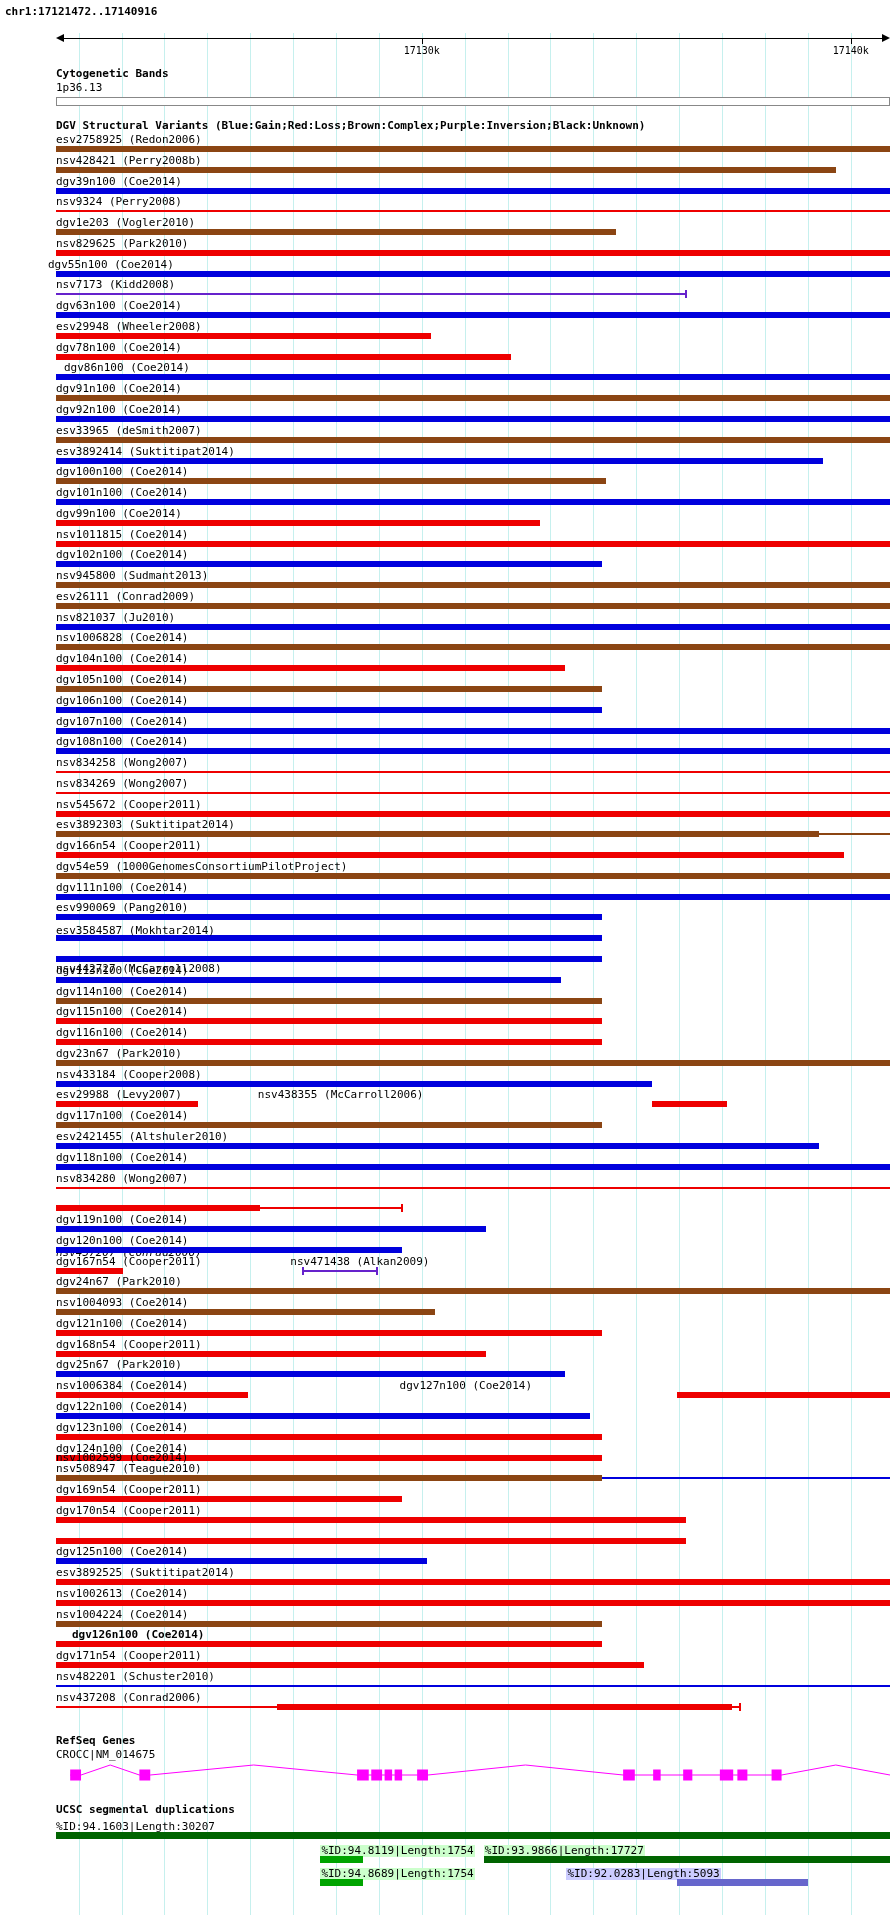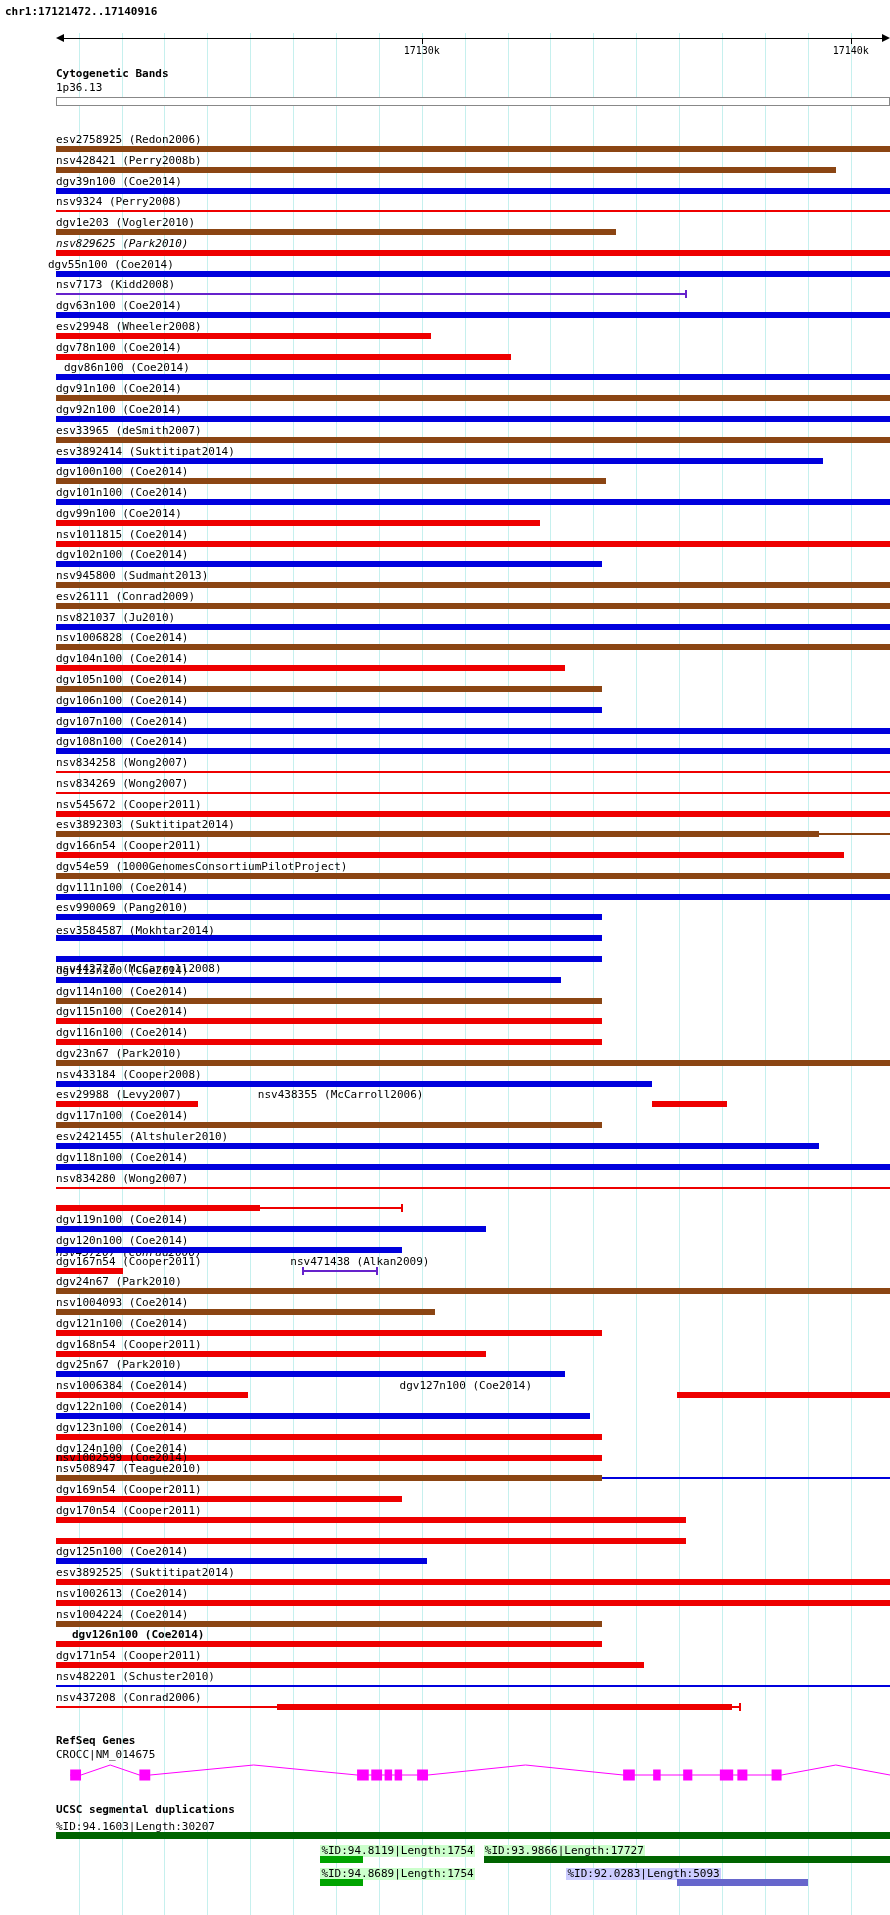--- a/index.html
+++ b/index.html
@@ -45,32 +45,33 @@
       <div class="abs" style="left: 421.786px; top: 38px; width: 1px; height: 6px; background: rgb(0, 0, 0);"></div>
       <div class="abs tick-lbl" style="left: 399.786px; top: 45px; width: 44px; text-align: center;">17130k</div>
       <div class="abs" style="left: 850.711px; top: 38px; width: 1px; height: 6px; background: rgb(0, 0, 0);"></div>
       <div class="abs tick-lbl" style="left: 828.711px; top: 45px; width: 44px; text-align: center;">17140k</div>
     </div>
 
   <div class="abs hdr" style="left:56px;top:68px">Cytogenetic Bands</div>
   <div class="abs lbl" style="left:56px;top:82px">1p36.13</div>
   <div class="abs" style="left:56px;top:97px;width:832px;height:7px;background:#fff;border:1px solid #888"></div>
 
+  <div class="abs hdr" style="left:56px;top:120px">DGV Structural Variants (Blue:Gain;Red:Loss;Brown:Complex;Purple:Inversion;Black:Unknown)</div>
   <div id="dgv-layer" class="layer">
       <div class="abs lbl" style="left: 56px; top: 134px;">esv2758925 (Redon2006)</div>
       <div class="abs" style="left: 56px; top: 146px; width: 834px; height: 6px; background: rgb(139, 69, 19);"></div>
       <div class="abs lbl" style="left: 56px; top: 154.77px;">nsv428421 (Perry2008b)</div>
       <div class="abs" style="left: 56px; top: 166.77px; width: 779.79px; height: 6px; background: rgb(139, 69, 19);"></div>
       <div class="abs lbl" style="left: 56px; top: 175.54px;">dgv39n100 (Coe2014)</div>
       <div class="abs" style="left: 56px; top: 187.54px; width: 834px; height: 6px; background: rgb(0, 0, 221);"></div>
       <div class="abs lbl" style="left: 56px; top: 196.31px;">nsv9324 (Perry2008)</div>
       <div class="abs" style="left: 56px; top: 210.31px; width: 834px; height: 2px; background: rgb(238, 0, 0);"></div>
       <div class="abs lbl" style="left: 56px; top: 217.08px;">dgv1e203 (Vogler2010)</div>
       <div class="abs" style="left: 56px; top: 229.08px; width: 560.448px; height: 6px; background: rgb(139, 69, 19);"></div>
-      <div class="abs lbl" style="left: 56px; top: 237.85px; font-style: italic;">nsv829625 (Park2010)</div>
+      <div class="abs lbl" style="left: 56px; top: 237.85px;">nsv829625 (Park2010)</div>
       <div class="abs" style="left: 56px; top: 249.85px; width: 834px; height: 6px; background: rgb(238, 0, 0);"></div>
       <div class="abs lbl" style="left: 48px; top: 258.62px;">dgv55n100 (Coe2014)</div>
       <div class="abs" style="left: 56px; top: 270.62px; width: 834px; height: 6px; background: rgb(0, 0, 221);"></div>
       <div class="abs lbl" style="left: 56px; top: 279.39px;">nsv7173 (Kidd2008)</div>
       <div class="abs" style="left: 56px; top: 293.39px; width: 629.67px; height: 2px; background: rgb(102, 34, 204);"></div>
       <div class="abs" style="left: 684.67px; top: 290.39px; width: 2px; height: 8px; background: rgb(102, 34, 204);"></div>
       <div class="abs lbl" style="left: 56px; top: 300.16px;">dgv63n100 (Coe2014)</div>
       <div class="abs" style="left: 56px; top: 312.16px; width: 834px; height: 6px; background: rgb(0, 0, 221);"></div>
       <div class="abs lbl" style="left: 56px; top: 320.93px;">esv29948 (Wheeler2008)</div>
       <div class="abs" style="left: 56px; top: 332.93px; width: 375.3px; height: 6px; background: rgb(238, 0, 0);"></div>

